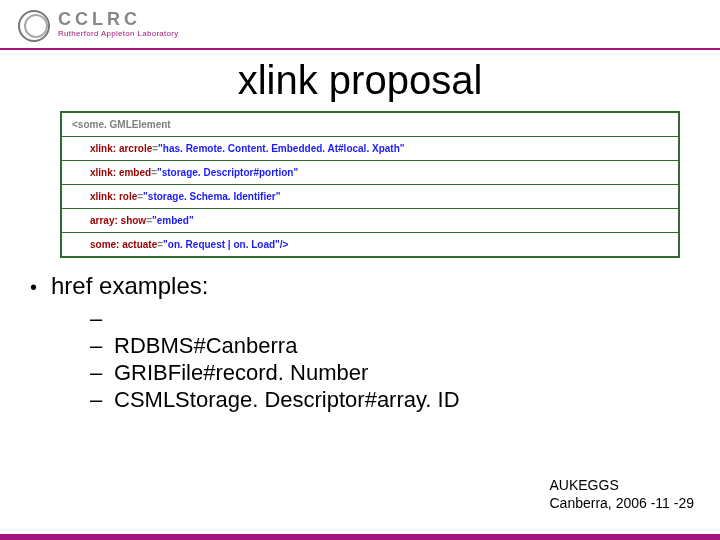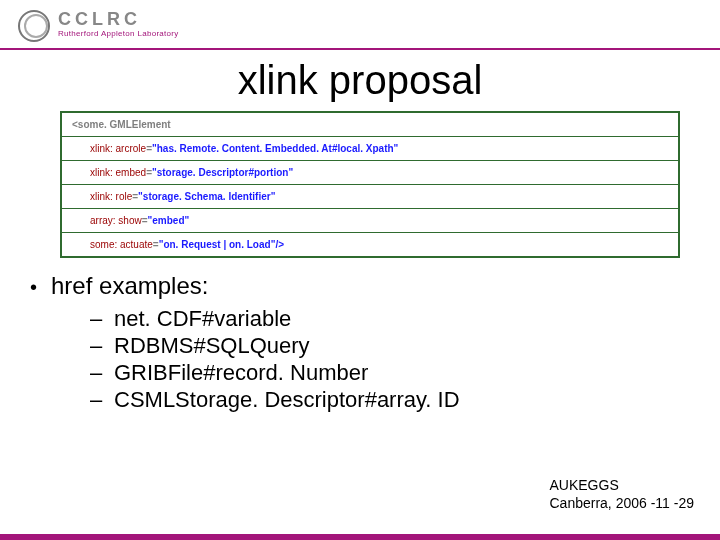--- a/index.html
+++ b/index.html
@@ -61,21 +61,21 @@
     background: #fff;
   }
   .code-box .row {
     border-bottom: 1px solid #2f6b2f;
     padding: 6px 10px;
     font-size: 10px;
   }
   .code-box .row:last-child { border-bottom: none; }
   .code-box .indent { padding-left: 28px; }
   .tag-open { color: #7f7f7f; }
-  .attr { color: #990000; font-weight: normal; }
+  .attr { color: #990000; font-weight: bold; }
   .eq { color: #7f7f7f; font-weight: bold;}
   .val { color: #1a1aff; font-weight: bold; }
   .b { font-weight: bold; }
   .bullet-section {
     margin: 14px 0 0 30px;
     font-size: 24px;
     color: #000;
   }
   .bullet-section .top {
     display: flex;
@@ -150,25 +150,24 @@
 </div>
 
 <div class="bullet-section">
   <div class="top">
     <span class="dot">•</span>
     <span>href examples:</span>
   </div>
   <div class="sub-list">
     <div class="item">
         <span class="dash">–</span>
-        <span>net. CDF#variable</span>
       </div>
     <div class="item">
         <span class="dash">–</span>
-        <span>RDBMS#SQLQuery</span>
+        <span>RDBMS#Canberra</span>
       </div>
     <div class="item">
         <span class="dash">–</span>
         <span>GRIBFile#record. Number</span>
       </div>
     <div class="item">
         <span class="dash">–</span>
         <span>CSMLStorage. Descriptor#array. ID</span>
       </div>
   </div>

